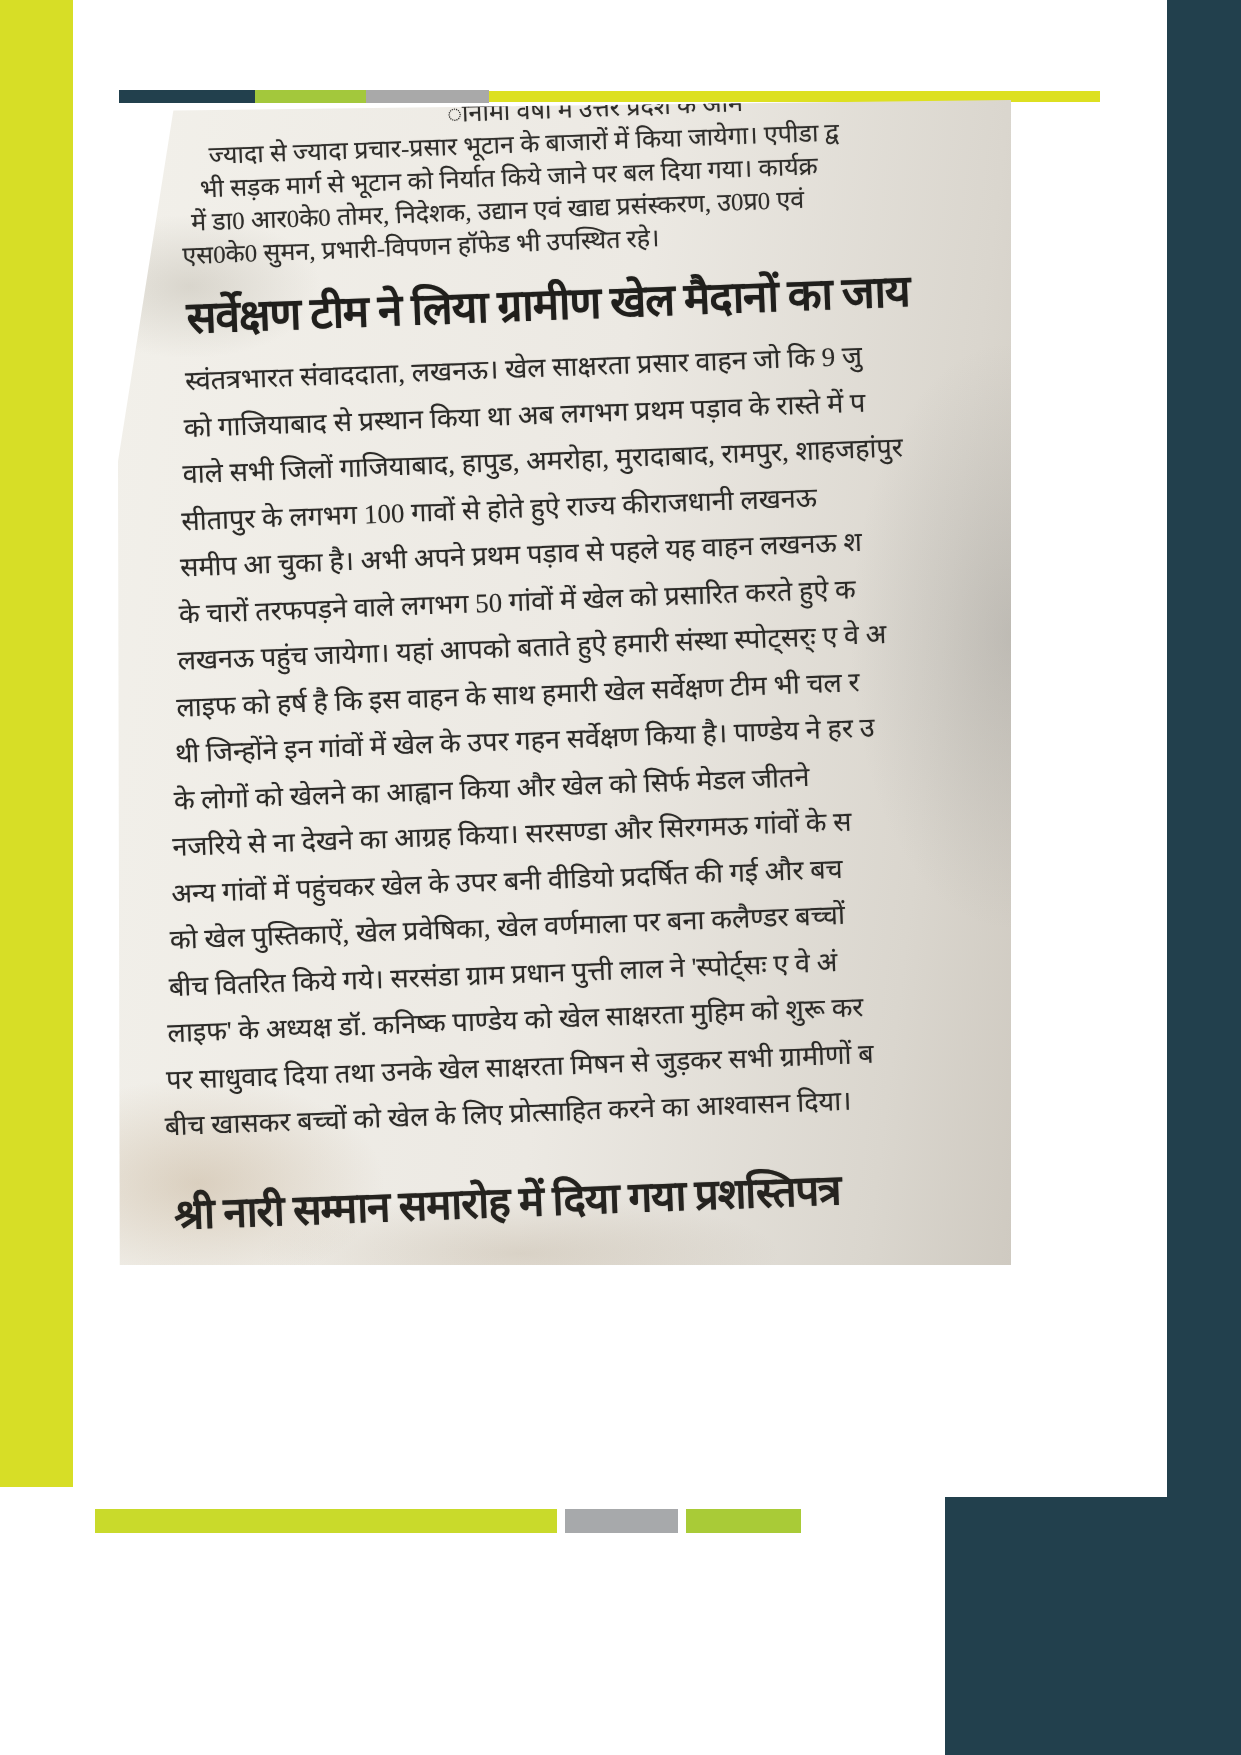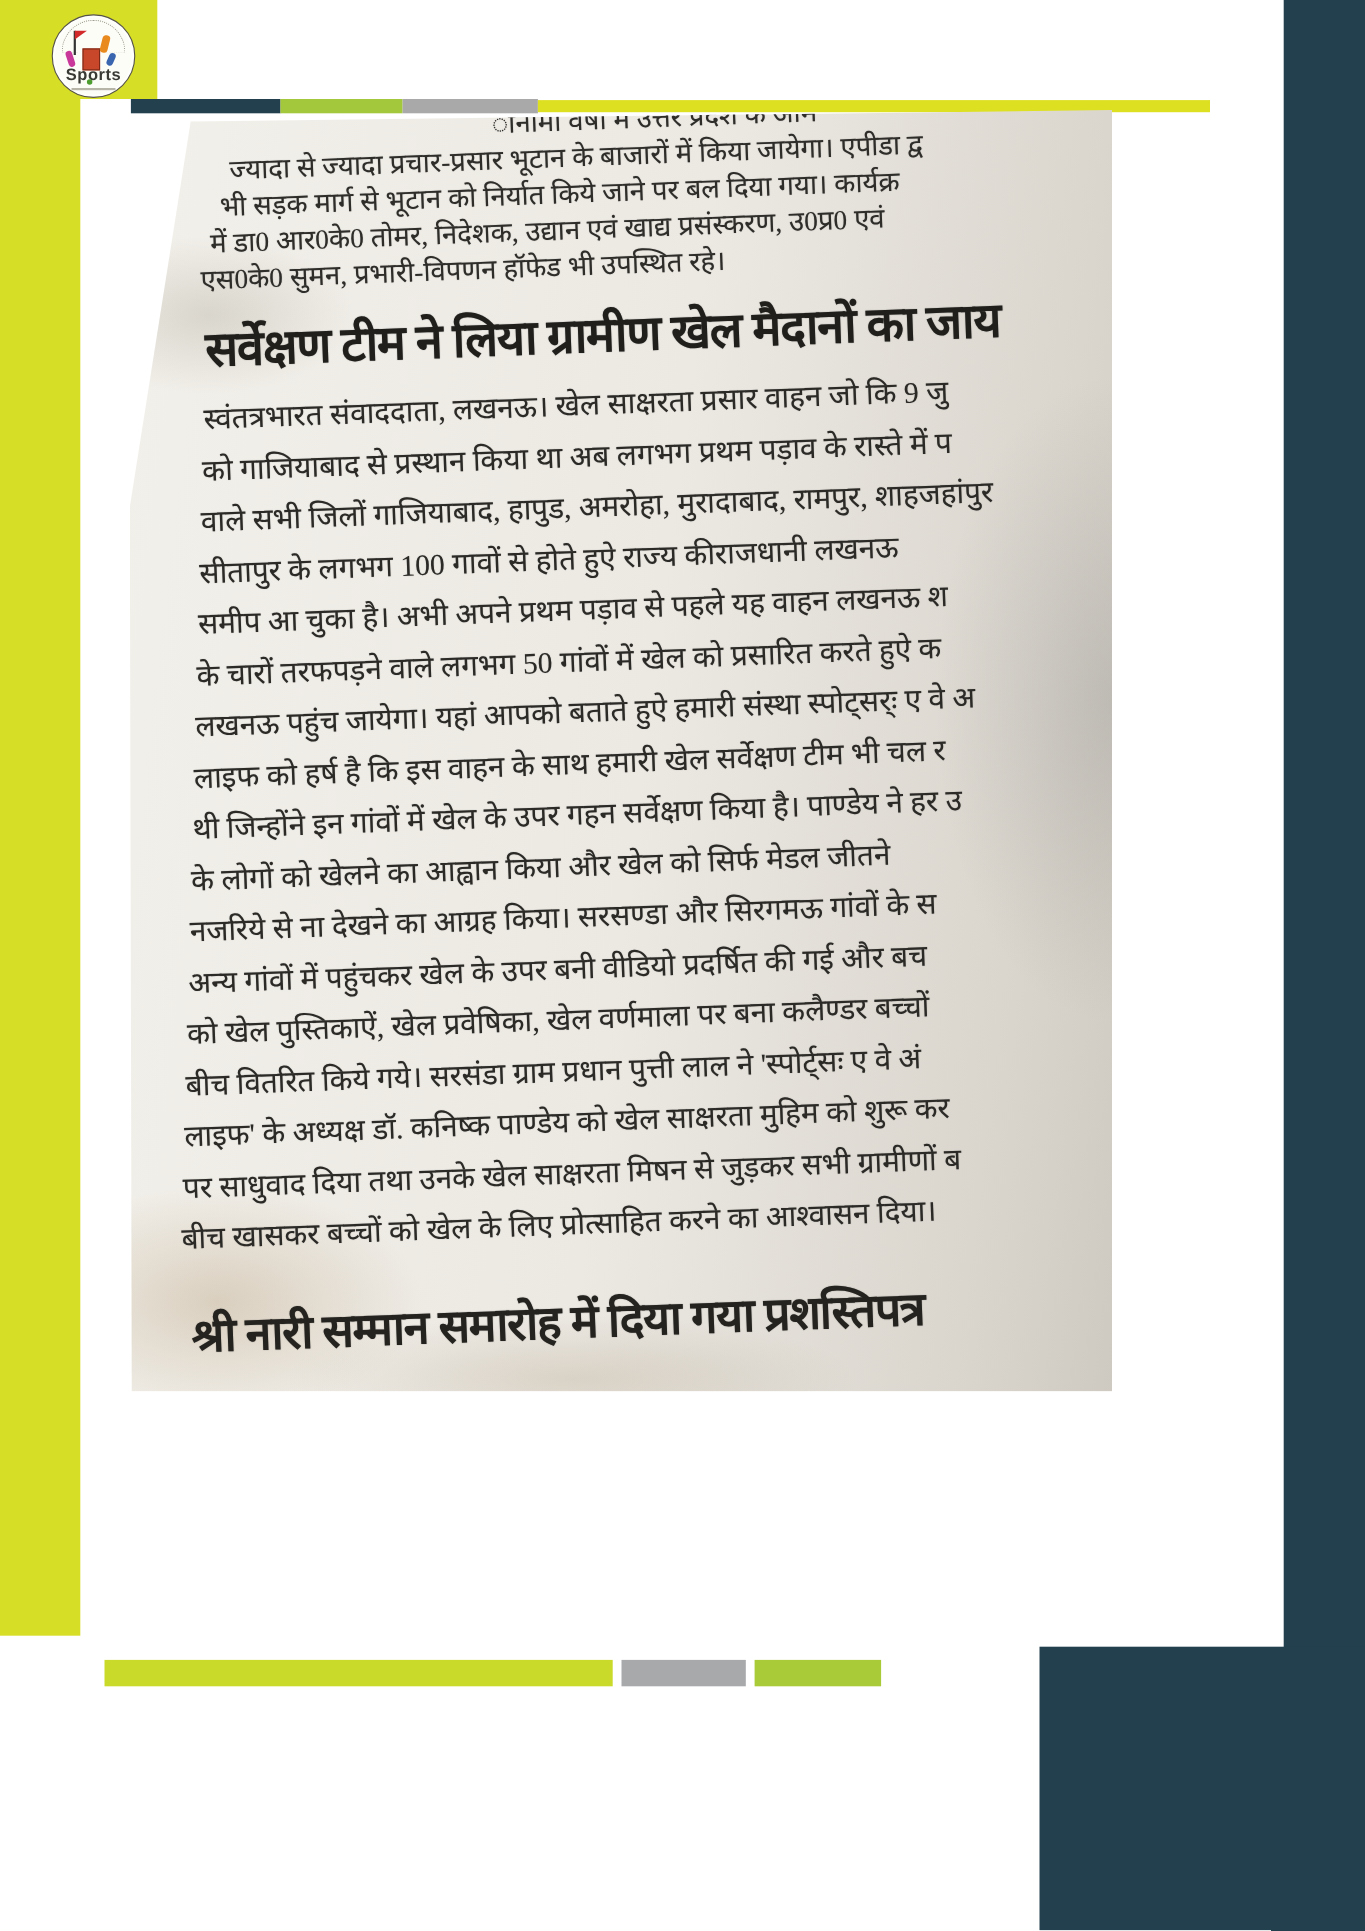--- a/index.html
+++ b/index.html
@@ -67,34 +67,20 @@
   .headline-bottom { white-space:nowrap; margin-top:34px; margin-left:16px; font-size:42px; font-weight:700;
                      color:#25231f; letter-spacing:-1px; text-shadow:0 0 1px rgba(30,30,28,.5); }
 </style>
 </head>
 <body>
 
 <div class="canvas">
 
   <div class="left-bar" style="background: rgb(215, 222, 38);"></div>
 
-  <div class="logo-block" style="background: rgb(215, 222, 38);">
-    <div class="logo-circle">
-      <span class="lg-arc"></span>
-      <span class="lg-pole"></span>
-      <span class="lg-flag"></span>
-      <span class="lg-box"></span>
-      <span class="lg-fig1"></span>
-      <span class="lg-fig2"></span>
-      <span class="lg-fig3"></span>
-      <span class="lg-text">Sports</span>
-      <span class="lg-dot"></span>
-      <span class="lg-sub"></span>
-    </div>
-  </div>
 
   <div class="top-divider">
     <div class="seg seg-t-navy" style="background: rgb(34, 64, 77);"></div>
     <div class="seg seg-t-green" style="background: rgb(163, 200, 60);"></div>
     <div class="seg seg-t-gray" style="background: rgb(169, 169, 169);"></div>
     <div class="seg seg-t-yellow" style="background: rgb(221, 224, 33);"></div>
   </div>
 
   <div class="right-bar" style="background: rgb(34, 64, 77);"></div>
 

